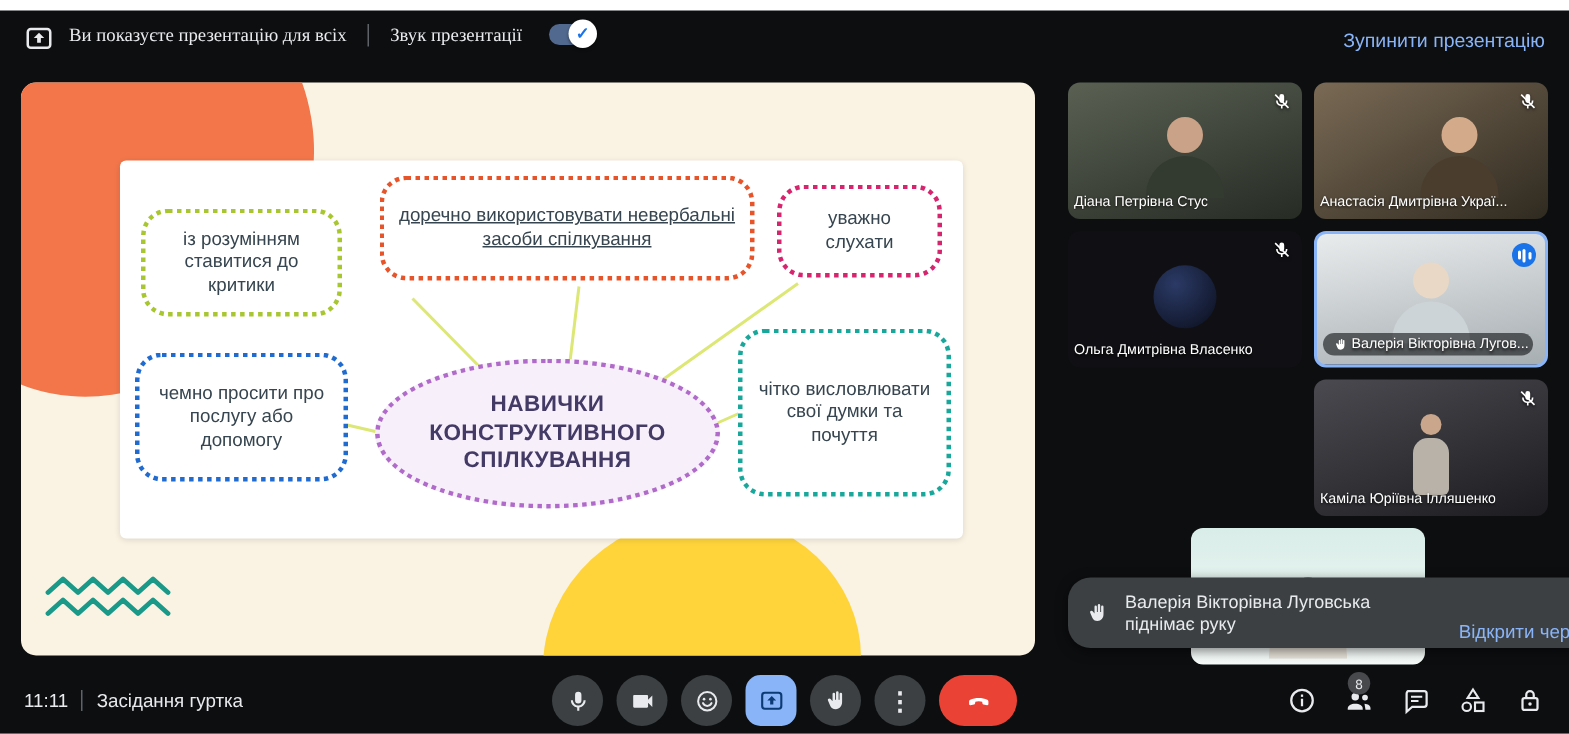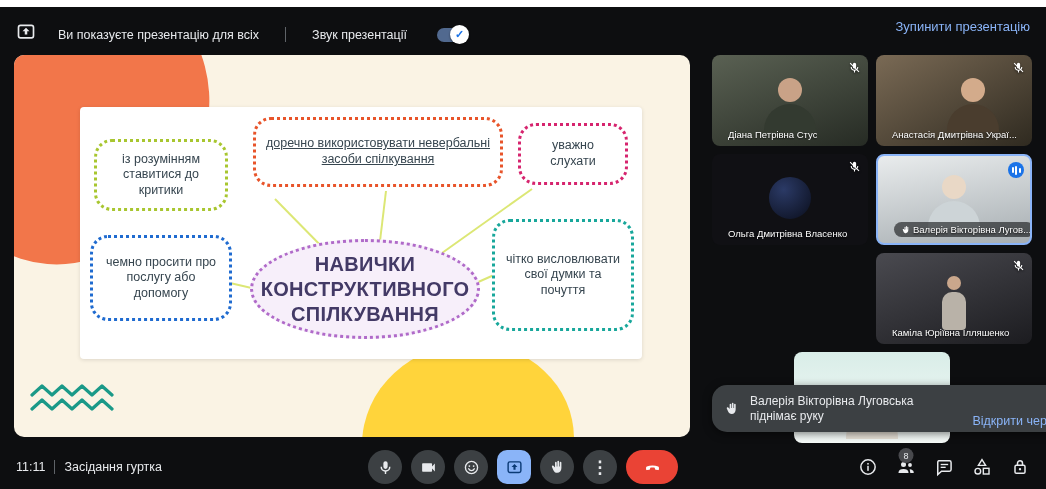--- a/index.html
+++ b/index.html
@@ -1,44 +1,44 @@
 <!DOCTYPE html>
 <html><head>
 <meta charset="utf-8">
 <style>
   * { margin:0; padding:0; box-sizing:border-box; }
   html,body { width:1046px; height:489px; background:#ffffff; font-family:"Liberation Sans", sans-serif; overflow:hidden; }
   .app { position:absolute; left:0; top:7px; width:1046px; height:482px; background:#0d0e10; color:#e8eaed; }
 
   
-  .topbar-left { position:absolute; left:16px; top:9px; height:26px; display:flex; align-items:flex-end; gap:22px; font-size:12.5px; }
+  .topbar-left { position:absolute; left:16px; top:9px; height:26px; display:flex; align-items:flex-start; gap:10px; font-size:12.5px;font-family:Liberation Serif, serif; }
   .topbar-left .divider { width:1px; height:15px; background:#5f6368; margin:0 4px; }
   .present-frame-icon { width:20px; height:20px; color:#e8eaed; }
   .toggle { position:relative; width:30px; height:14px; border-radius:7px; background:rgba(138,180,248,.55); margin-left:8px; cursor:pointer; }
   .toggle .thumb { position:absolute; right:-2px; top:-3px; width:19px; height:19px; border-radius:50%; background:#fff; display:flex; align-items:center; justify-content:center; color:#1a73e8; font-size:11px; font-weight:bold; box-shadow:0 1px 2px rgba(0,0,0,.5); }
   .stop-btn { position:absolute; right:16px; top:12px; background:none; border:none; color:#8ab4f8; font-size:13px; font-weight:500; font-family:inherit; cursor:pointer; }
 
   
   .slide { position:absolute; left:14px; top:48px; width:676px; height:382px; background:#faf3e4; border-radius:10px; overflow:hidden; }
   .blob-orange { position:absolute; left:-60px; top:-85px; width:250px; height:300px; background:#f2764a; border-radius:48% 52% 55% 45% / 50% 45% 55% 50%; transform:rotate(18deg); }
   .blob-yellow { position:absolute; left:348px; top:288px; width:212px; height:170px; background:#ffd43b; border-radius:52% 48% 46% 54% / 60% 56% 44% 40%; }
   .card { position:absolute; left:66px; top:52px; width:562px; height:252px; background:#ffffff; border-radius:4px; box-shadow:0 1px 4px rgba(0,0,0,.12); }
   .connectors { position:absolute; left:0; top:0; width:562px; height:252px; }
   .node { position:absolute; display:flex; align-items:center; justify-content:center; text-align:center; background:#fff; border-radius:18px; font-size:12.5px; font-weight:500; color:#36454f; line-height:1.25; padding:4px 8px; }
   .node-green  { left:14px;  top:32px;  width:134px; height:72px;  border:3px dotted #a8c62f; }
   .node-orange { left:173px; top:10px;  width:250px; height:70px;  border:3px dotted #e8542a;text-decoration:underline; }
   .node-pink   { left:438px; top:16px;  width:110px; height:62px;  border:3px dotted #d6246e; }
   .node-blue   { left:10px;  top:128px; width:142px; height:86px;  border:3px dotted #1f6bd0; }
   .node-teal   { left:412px; top:112px; width:142px; height:112px; border:3px dotted #18a79b; }
-  .node-center { left:170px; top:132px; width:230px; height:100px; border:3px dotted #b06ac9; border-radius:50%; background:#f7effa; font-size:20px; font-weight:bold; color:#433a66; letter-spacing:.3px; padding:10px 26px; }
+  .node-center { left:170px; top:132px; width:230px; height:100px; border:3px dotted #b06ac9; border-radius:50%; background:#f7effa; font-size:15px; font-weight:bold; color:#433a66; letter-spacing:.3px; padding:10px 26px; }
   .squiggle { position:absolute; left:16px; top:326px; width:84px; height:36px; color:#1a9988; }
 
   
   .tile { position:absolute; width:156px; height:91px; border-radius:8px; background:#3c4043; overflow:hidden; cursor:pointer; }
-  .tile .name { position:absolute; left:16px; bottom:6px; font-size:9.5px; color:#fff; text-shadow:0 1px 2px rgba(0,0,0,.9); white-space:nowrap; max-width:140px; overflow:hidden; }
+  .tile .name { position:absolute; left:4px; bottom:6px; font-size:9.5px; color:#fff; text-shadow:0 1px 2px rgba(0,0,0,.9); white-space:nowrap; max-width:140px; overflow:hidden; }
   .mic-off { position:absolute; top:6px; right:7px; width:13px; height:13px; color:#fff; filter:drop-shadow(0 1px 1px rgba(0,0,0,.7)); }
   .person { position:absolute; left:50%; transform:translateX(-50%); bottom:14px; display:flex; flex-direction:column; align-items:center; }
   .person .head { width:24px; height:24px; border-radius:50%; }
   .person .body { width:52px; height:28px; border-radius:26px 26px 0 0; margin-top:2px; }
   .t1 { left:712px; top:48px;  background:linear-gradient(160deg,#5a6153,#262b24); }
   .t2 { left:876px; top:48px;  background:linear-gradient(150deg,#7a6a55,#2f2a20); }
   .t3 { left:712px; top:147px; background:#101014; }
   .t4 { left:876px; top:147px; background:linear-gradient(170deg,#e9eced,#a7aeb2); border:2px solid #8ab4f8; }
   .t5 { left:712px; top:246px; background:linear-gradient(160deg,#574c44,#221d19); }
   .t6 { left:876px; top:246px; background:linear-gradient(160deg,#4a4a50,#1c1c20); }

